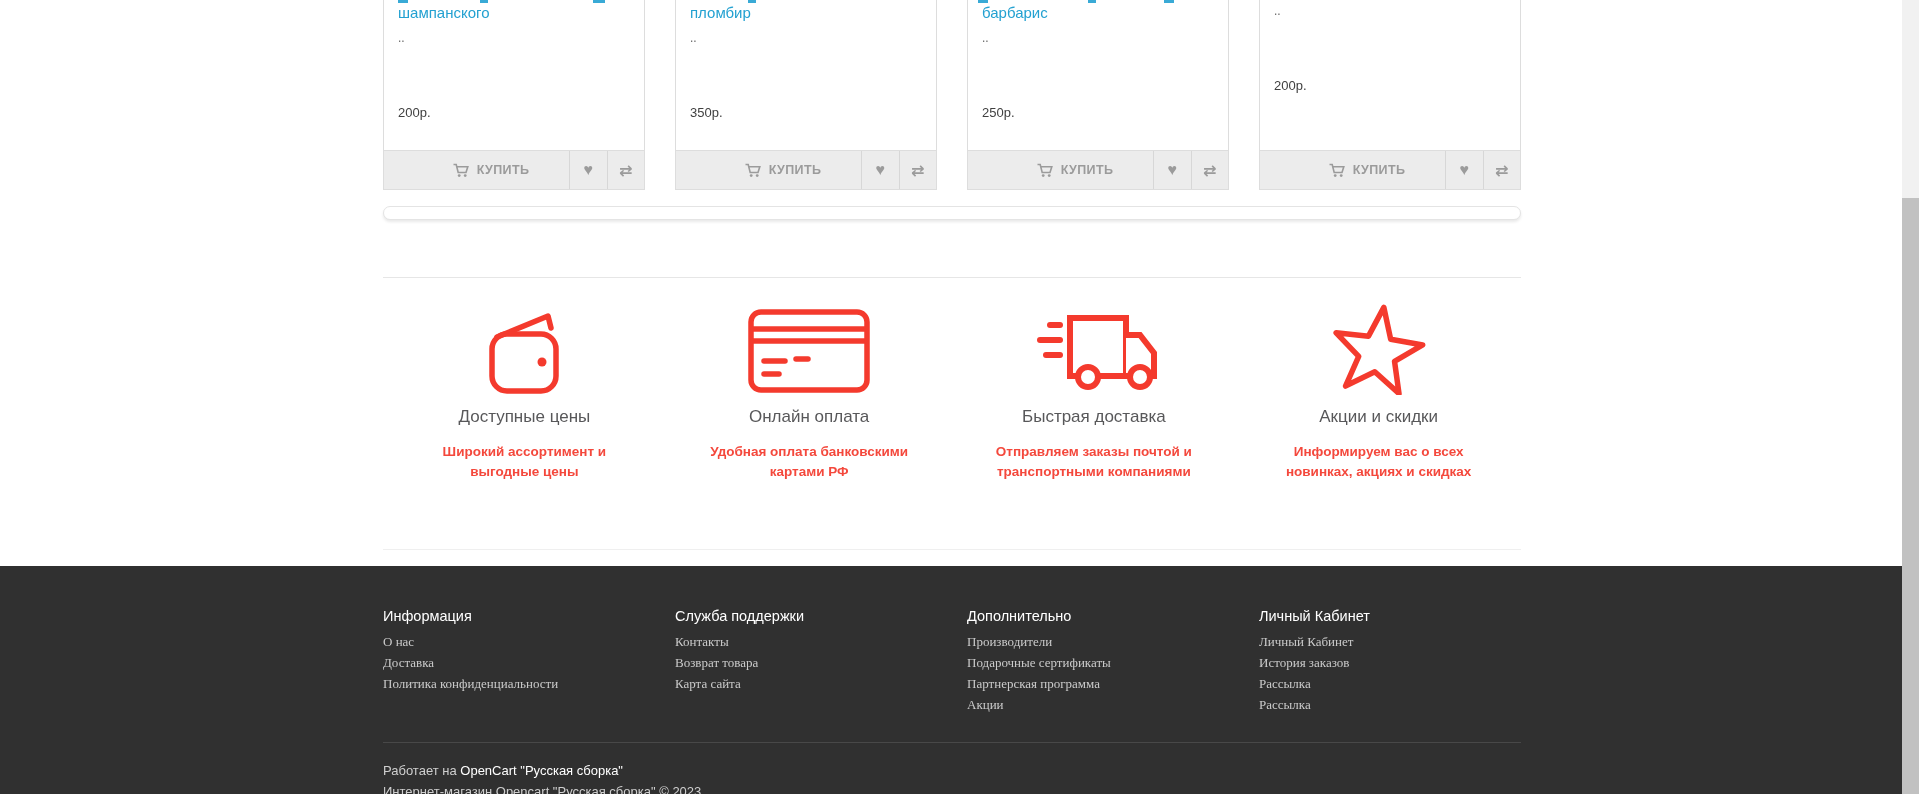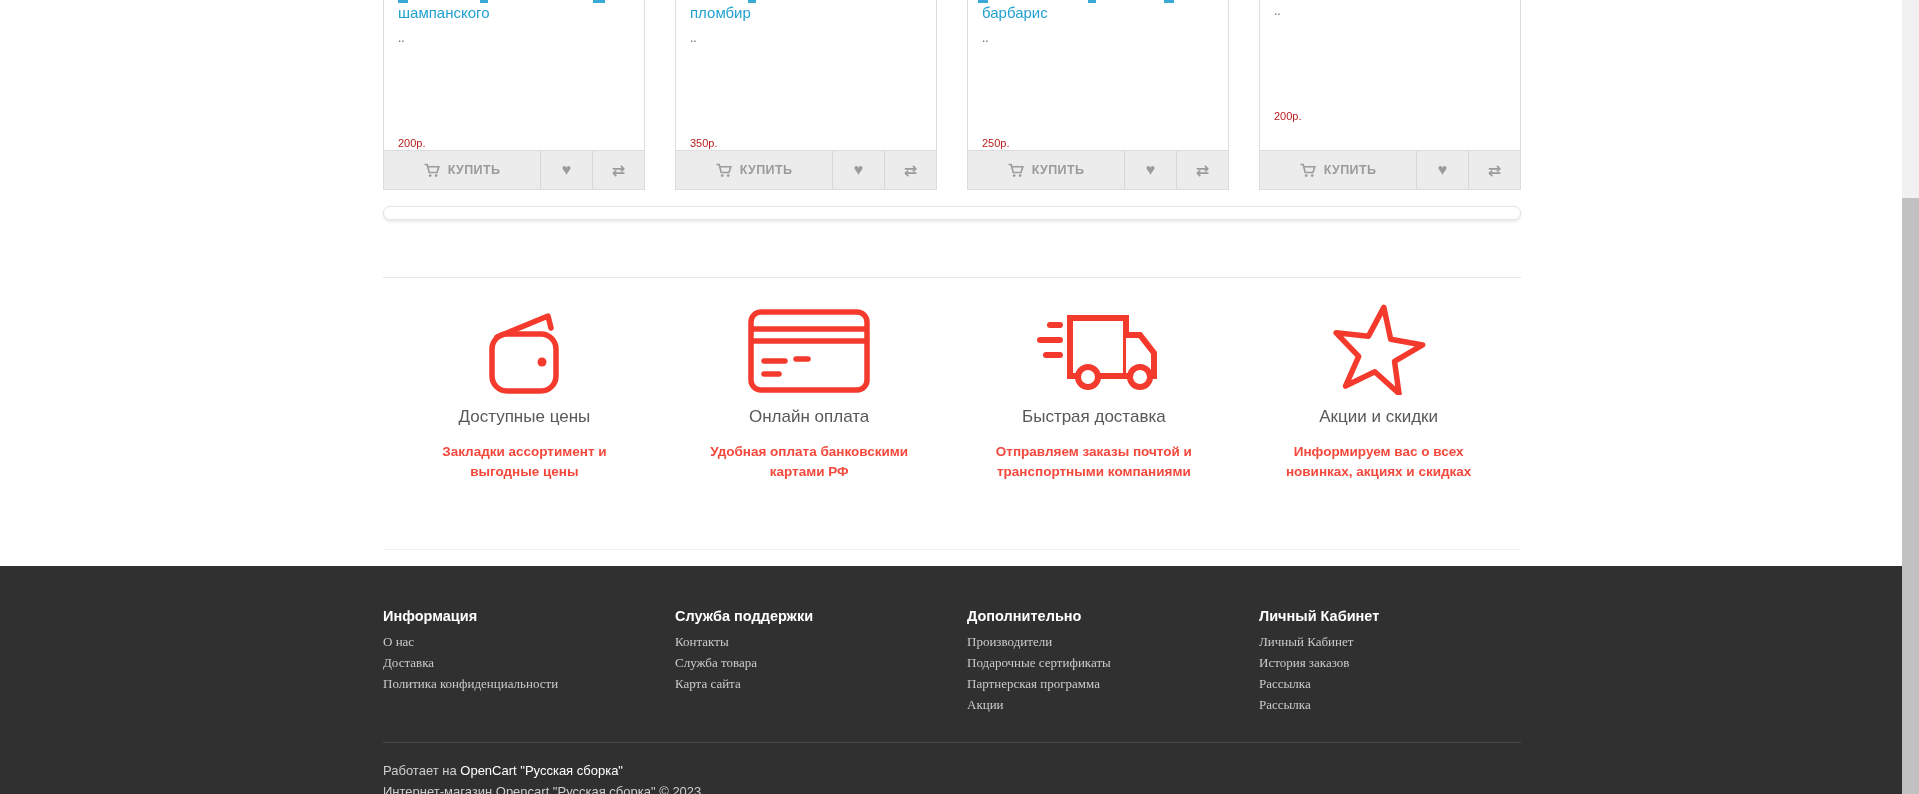--- a/index.html
+++ b/index.html
@@ -11,25 +11,25 @@
   .stage{position:relative; width:1919px; height:794px; background:#fff; overflow:hidden;}
 
   
   .card{position:absolute; top:0; height:190px; width:262px; background:#fff;
         border:1px solid #ddd; border-top:none;}
   .frag{position:absolute; top:0; height:3px; background:var(--link_blue); opacity:.9;}
   .card .title{position:absolute; top:3px; left:14px; right:10px;
         font-size:15px; font-weight:normal; color:var(--link_blue); line-height:20px;
         text-decoration:none; display:block;}
   .card .desc{position:absolute; top:31px; left:14px; font-size:12px; color:#666;}
-  .card .price{position:absolute; top:105px; left:14px; font-size:11px; color:#b91c1c;margin-top:32px;}
+  .card .price{position:absolute; top:105px; left:14px; font-size:13px; color:#404040;}
   .card.short .desc{top:4px;}
   .card.short .price{top:78px;}
   .btnrow{position:absolute; left:0; right:0; bottom:0; height:39px;
-        border-top:1px solid #ddd; background:#ececec; display:flex; align-items:stretch;}
+        border-top:1px solid #ddd; background:#ececec; display:flex; align-items:stretch;padding-left:29px;}
   .btnrow .cell{display:flex; align-items:center; justify-content:center; cursor:pointer;}
   .b-buy{width:156px; gap:7px;}
   .b-buy span{font-size:12.5px; font-weight:bold; color:#9b9b9b; letter-spacing:.4px;}
   .b-wish,.b-comp{flex:1; border-left:1px solid #d7d7d7; color:#9b9b9b;}
   .b-wish{font-size:16px;}
   .b-comp{font-size:16px; font-weight:bold;}
   .cart-svg{display:block;}
 
   
   .panel-bar{position:absolute; left:383px; top:206px; width:1138px; height:14px;
@@ -43,21 +43,21 @@
   .feature{width:25%; text-align:center;}
   .f-icon{height:100px; display:flex; align-items:flex-end; justify-content:center;}
   .f-title{margin-top:12px; font-size:17px; color:#58585a;}
   .f-text{margin-top:15px; padding:0 26px; font-size:13.5px; font-weight:bold;
         color:var(--red_text); line-height:20px;}
 
   
   .footer{position:absolute; left:0; top:566px; width:1902px; height:228px;
         background:var(--footer_bg);}
   .fcol{position:absolute; top:42px; width:280px;}
-  .fcol h5{font-size:14.5px; font-weight:bold; color:#fff;}
+  .fcol h5{font-size:14.5px; font-weight:normal; color:#fff;}
   .fcol ul{list-style:none; margin-top:7px;font-family:Liberation Serif, serif;}
   .fcol li{line-height:20px;}
   .fcol a{font-size:13px; color:#cbcbcb; text-decoration:none; cursor:pointer;}
   .fc1{left:383px;} .fc2{left:675px;} .fc3{left:967px;} .fc4{left:1259px;}
   .f-hr{position:absolute; top:176px; left:383px; width:1138px; height:1px; background:#484848;}
   .powered{position:absolute; top:197px; left:383px; font-size:13px; color:#cfcfcf;}
   .powered a{color:#fff; text-decoration:none; cursor:pointer;}
   .copyright{position:absolute; top:218px; left:383px; font-size:13px; color:#cfcfcf;}
 
   
@@ -172,21 +172,21 @@
       <div class="f-icon">
         <svg width="80" height="88" viewBox="0 0 80 88">
           <g fill="none" stroke="var(--accent_red)" stroke-width="5.5" stroke-linecap="round" stroke-linejoin="round">
             <path d="M13 30 L64 9 L67 21"></path>
             <rect x="8" y="27" width="64" height="57" rx="15"></rect>
           </g>
           <circle cx="58" cy="55" r="4.5" fill="var(--accent_red)"></circle>
         </svg>
       </div>
       <div class="f-title">Доступные цены</div>
-      <div class="f-text">Закладки ассортимент и выгодные цены</div>
+      <div class="f-text">Широкий ассортимент и выгодные цены</div>
     </div>
 
     <div class="feature">
       <div class="f-icon">
         <svg width="124" height="88" viewBox="0 0 124 88">
           <g fill="none" stroke="var(--accent_red)" stroke-width="5.5" stroke-linecap="round" stroke-linejoin="round">
             <rect x="4" y="5" width="116" height="78" rx="10"></rect>
             <path d="M5 22 H119" stroke-linecap="butt"></path>
             <path d="M5 34 H119" stroke-linecap="butt"></path>
             <path d="M17 54 H38"></path>
@@ -239,21 +239,21 @@
         <li><a>О нас</a></li>
         <li><a>Доставка</a></li>
         <li><a>Политика конфиденциальности</a></li>
       </ul>
     </div>
 
     <div class="fcol fc2">
       <h5>Служба поддержки</h5>
       <ul>
         <li><a>Контакты</a></li>
-        <li><a>Служба товара</a></li>
+        <li><a>Возврат товара</a></li>
         <li><a>Карта сайта</a></li>
       </ul>
     </div>
 
     <div class="fcol fc3">
       <h5>Дополнительно</h5>
       <ul>
         <li><a>Производители</a></li>
         <li><a>Подарочные сертификаты</a></li>
         <li><a>Партнерская программа</a></li>

